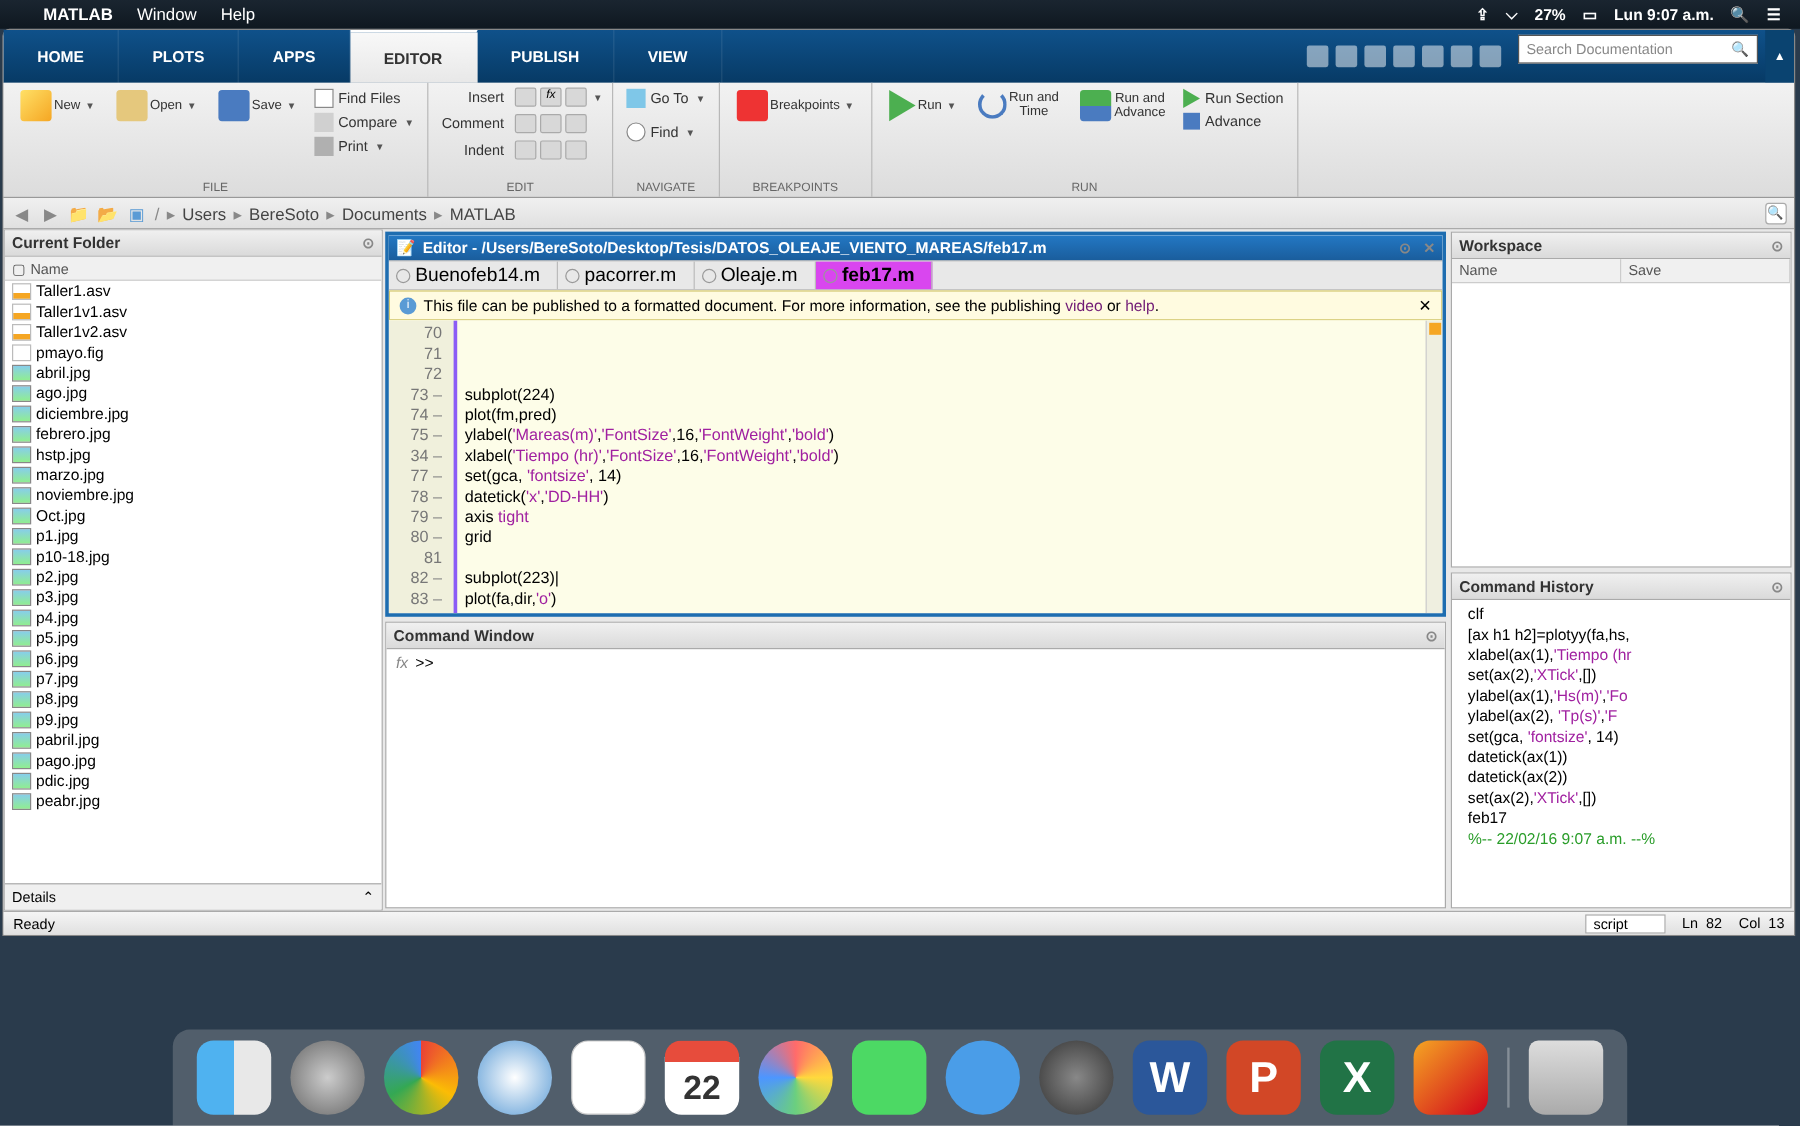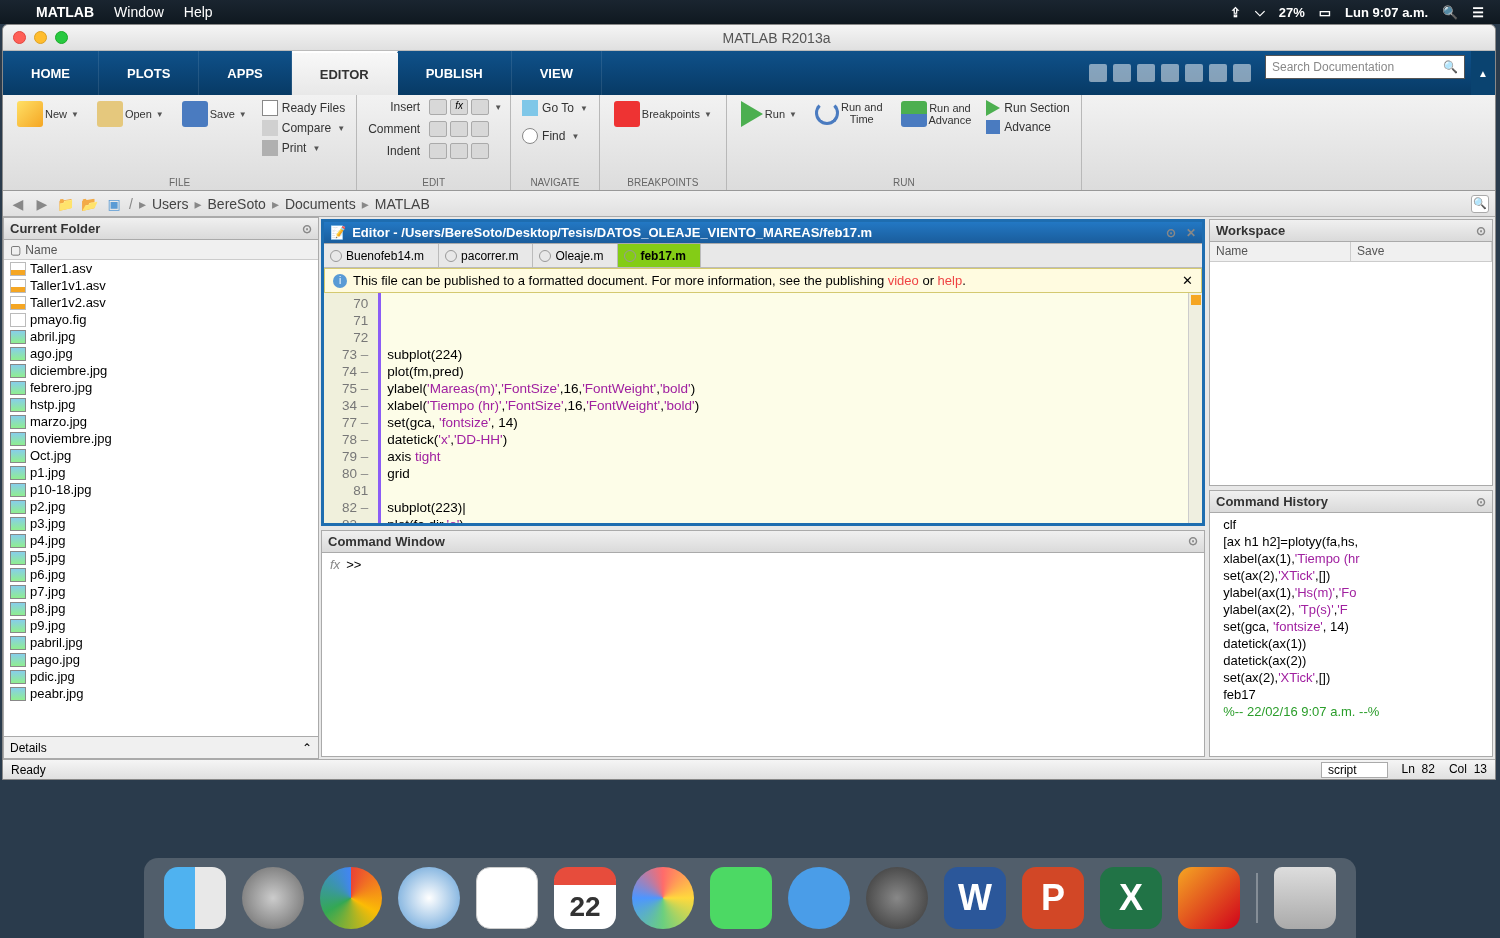--- a/index.html
+++ b/index.html
@@ -86,25 +86,25 @@
 .details { height: 22px; border-top: 1px solid #aaa; background: #f0f0f0; font-size: 12px; padding: 2px 6px; display: flex; align-items: center; }
 .details .exp { margin-left: auto; }
 
 
 .center { flex: 1; display: flex; flex-direction: column; gap: 4px; padding: 2px; }
 
 
 .editor { flex: 1.2; border: 3px solid #1e6db0; }
 .editor .panel-header { background: linear-gradient(#2378c4, #1a5d9c); color: #fff; }
 .editor-tabs { height: 24px; background: #e8e8e8; display: flex; border-bottom: 1px solid #bbb; }
-.editor-tabs .etab { padding: 3px 14px 3px 22px; font-size: 12px; border-right: 1px solid #bbb; display: flex; align-items: center; gap: 6px; position: relative; cursor: pointer; }
+.editor-tabs .etab { padding: 3px 14px 3px 22px; font-size: 16px; border-right: 1px solid #bbb; display: flex; align-items: center; gap: 6px; position: relative; cursor: pointer; }
 .editor-tabs .etab::before { content: ''; position: absolute; left: 6px; width: 10px; height: 10px; border: 1px solid #999; border-radius: 50%; }
-.editor-tabs .etab.active { background: #84cc16; font-weight: 600; }
+.editor-tabs .etab.active { background: #d946ef; font-weight: 600; }
 .infobar { background: #fffbe0; border: 1px solid #d4c970; padding: 4px 8px; font-size: 13px; display: flex; align-items: center; gap: 6px; }
-.infobar a { color: #ef4444; }
+.infobar a { color: #701a75; }
 .infobar .info-ic { width: 14px; height: 14px; border-radius: 50%; background: #5a9bd5; color: #fff; font-size: 10px; display: flex; align-items: center; justify-content: center; }
 .infobar .close { margin-left: auto; cursor: pointer; }
 .code-area { flex: 1; display: flex; background: #fdfde8; overflow: hidden; font-family: "Courier New", monospace; font-size: 13.5px; }
 .gutter { background: #f0f0dc; border-right: 3px solid #8b5cf6; padding: 2px 10px 2px 18px; text-align: right; color: #777; }
 .gutter .ln { height: 17px; line-height: 17px; white-space: nowrap; }
 .gutter .dash::after { content: " –"; color: #888; }
 .code { flex: 1; padding: 2px 6px; white-space: pre; overflow: auto; }
 .code .cl { height: 17px; line-height: 17px; }
 .str { color: #a020a0; }
 .code-strip { width: 14px; background: #efefe0; border-left: 1px solid #ccc; position: relative; }
@@ -150,28 +150,20 @@
     <span>⌵</span>
     <span>27%</span>
     <span>▭</span>
     <span>Lun 9:07 a.m.</span>
     <span>🔍</span>
     <span>☰</span>
   </div>
 </div>
 
 <div class="window">
-  <div class="titlebar">
-    <div class="traffic">
-      <span class="red"></span>
-      <span class="yellow"></span>
-      <span class="green"></span>
-    </div>
-    <div class="title">MATLAB R2013a</div>
-  </div>
 
   <div class="toolstrip-tabs">
     <div class="tab">HOME</div>
     <div class="tab">PLOTS</div>
     <div class="tab">APPS</div>
     <div class="tab active">EDITOR</div>
     <div class="tab">PUBLISH</div>
     <div class="tab">VIEW</div>
     <div class="spacer"></div>
     <div class="qat">
@@ -204,21 +196,21 @@
             <span class="caret">▼</span>
           </div>
         <div class="rbtn-big">
             <div class="icon ic-save"></div>
             <div class="text">Save</div>
             <span class="caret">▼</span>
           </div>
         <div class="rbtn-stack">
           <div class="rbtn-small">
               <span class="icon ic-find"></span>
-              <span>Ready Files</span>
+              <span>Find Files</span>
             </div>
           <div class="rbtn-small">
               <span class="icon ic-compare"></span>
               <span>Compare</span>
               <span class="caret">▼</span>
             </div>
           <div class="rbtn-small">
               <span class="icon ic-print"></span>
               <span>Print</span>
               <span class="caret">▼</span>

